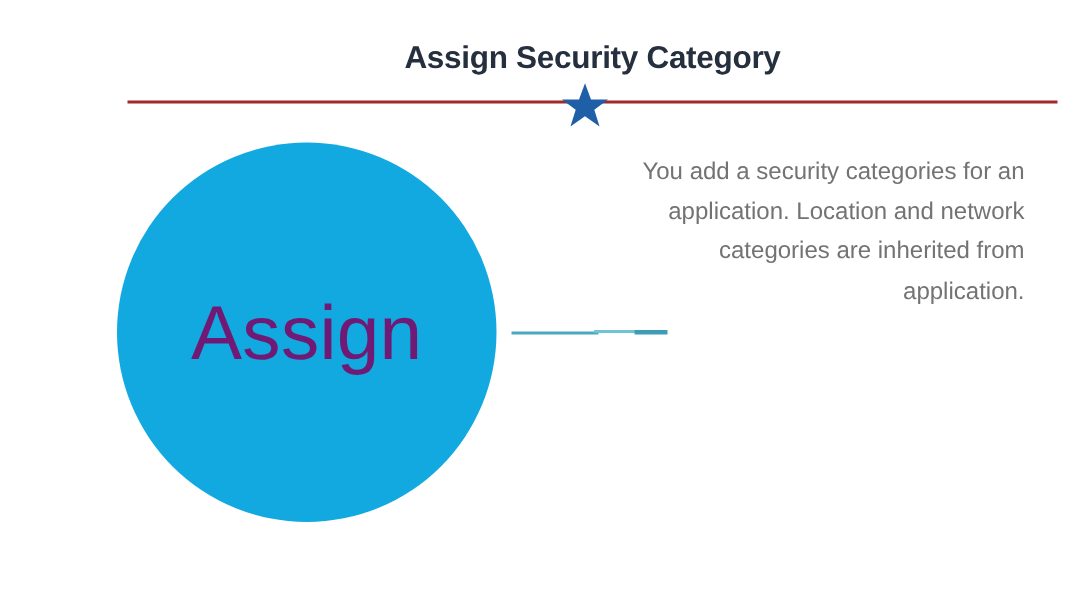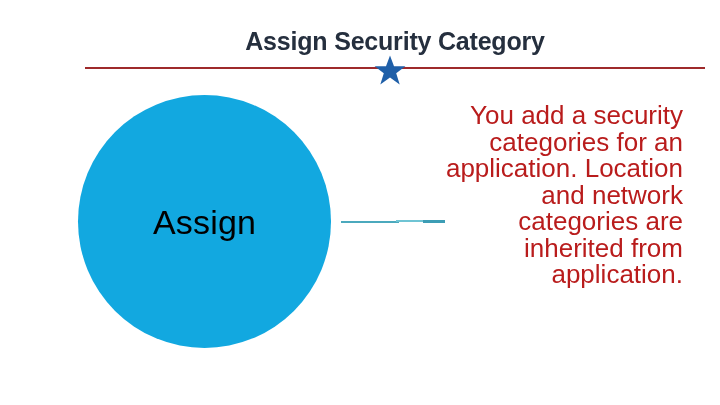--- a/index.html
+++ b/index.html
@@ -27,21 +27,21 @@
     height: 92px;
   }
 
   
   #title {
     position: absolute;
     left: 110px;
     top: 27px;
     width: 570px;
     text-align: center;
-    font-size: 25px;
+    font-size: 21px;
     font-weight: bold;
     color: #252f3e;
     letter-spacing: -0.2px;
     white-space: nowrap;
   }
 
   
   #rule {
     position: absolute;
     left: 85px;
@@ -67,22 +67,22 @@
     top: 95px;
     width: 253px;
     height: 253px;
     border-radius: 50%;
     background: #12a8e0;
     display: flex;
     align-items: center;
     justify-content: center;
   }
   #circle-label {
-    color: #000000;
-    font-size: 34px;
+    color: #701a75;
+    font-size: 51px;
     font-weight: 400;
     line-height: 1;
     letter-spacing: 0.2px;
   }
 
   
   #connector {
     position: absolute;
     left: 341px;
     top: 216px;
@@ -114,23 +114,23 @@
     background: #3c9db5;
   }
 
   
   #body-text {
     position: absolute;
     left: 420px;
     top: 102px;
     width: 263px;
     text-align: right;
-    font-size: 26px;
+    font-size: 16px;
     line-height: 26.5px;
-    color: #b91c1c;
+    color: #737373;
   }
 </style>
 </head>
 <body>
 
 <div id="slide">
 
 
   <div id="title">Assign Security Category</div>
 

